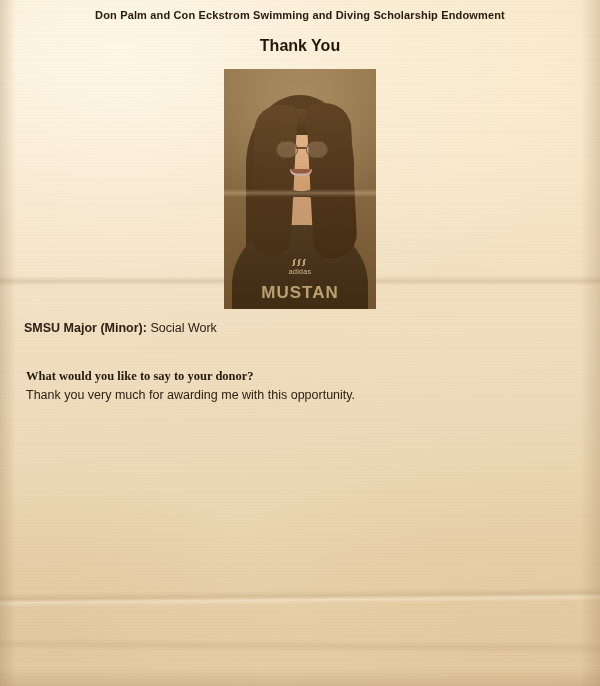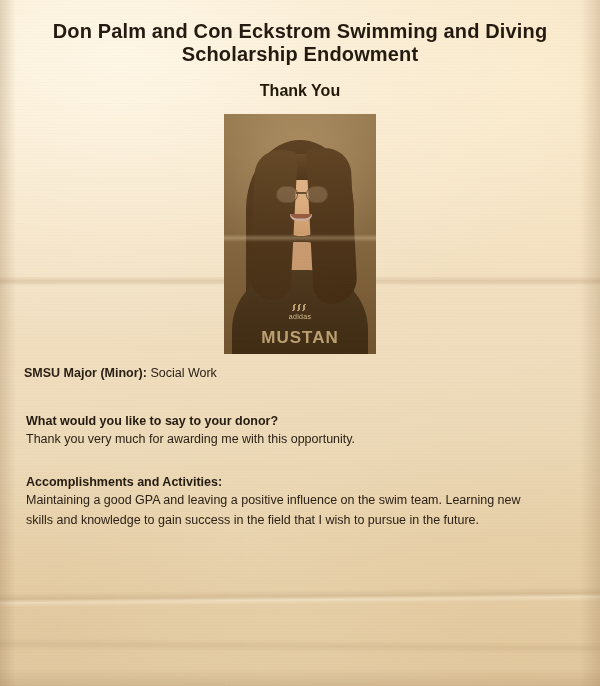--- a/index.html
+++ b/index.html
@@ -77,24 +77,24 @@
   }
 
   .content {
     position: relative;
     z-index: 3;
     padding: 0 24px;
   }
 
   .doc-title {
     text-align: center;
-    font-size: 20px;
+    font-size: 11px;
     font-weight: 700;
     letter-spacing: 0.15px;
-    padding-top: 20px;
+    padding-top: 9px;
     color: #241a10;
   }
 
   .thank-you {
     text-align: center;
     font-size: 16px;
     font-weight: 700;
     margin-top: 16px;
     color: #211809;
   }
@@ -261,20 +261,21 @@
 
   .qa {
     margin-top: 34px;
   }
   .qa + .qa { margin-top: 26px; }
   .q {
     font-size: 12.5px;
     font-weight: 700;
     color: #241a10;
     margin-left: 2px;
+    font-family: Liberation Serif, serif;
   }
   .a {
     font-size: 12.5px;
     line-height: 1.55;
     margin-top: 2px;
     margin-left: 2px;
     color: #2c2116;
     max-width: 520px;
   }
 
@@ -332,22 +333,18 @@
     <div class="major-line">
       <span class="lbl">SMSU Major (Minor):</span>
       <span>Social Work</span>
     </div>
 
     <div class="qa">
       <div class="q">What would you like to say to your donor?</div>
       <div class="a">Thank you very much for awarding me with this opportunity.</div>
     </div>
 
-    <div class="qa">
-      <div class="q">Accomplishments and Activities:</div>
-      <div class="a">Maintaining a good GPA and leaving a positive influence on the swim team. Learning new skills and knowledge to gain success in the field that I wish to pursue in the future.</div>
-    </div>
 
 
   </div>
 
   <div class="scan-noise"></div>
 </div>
 
 </body></html>

